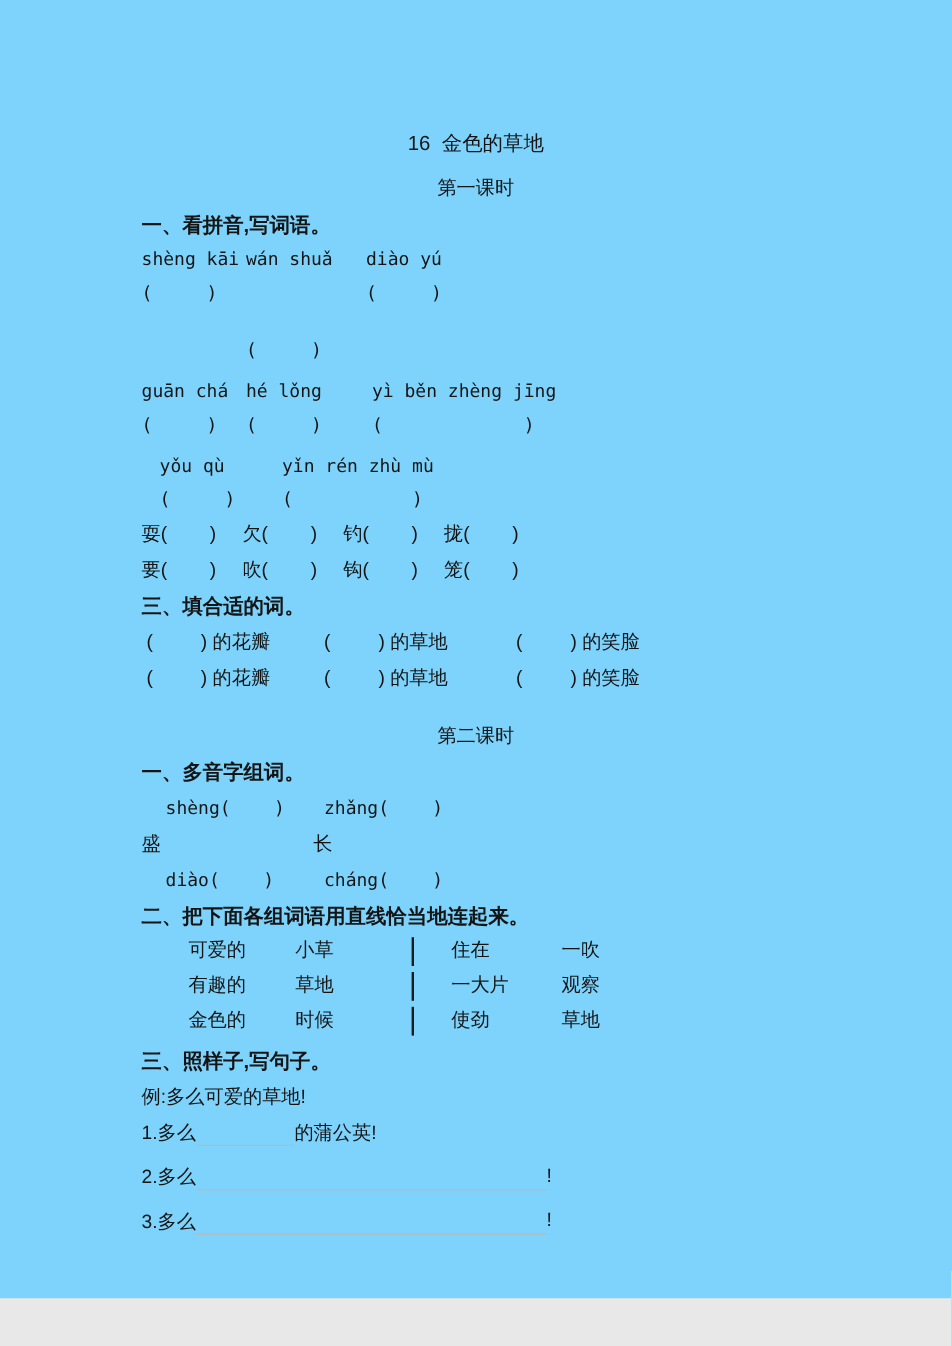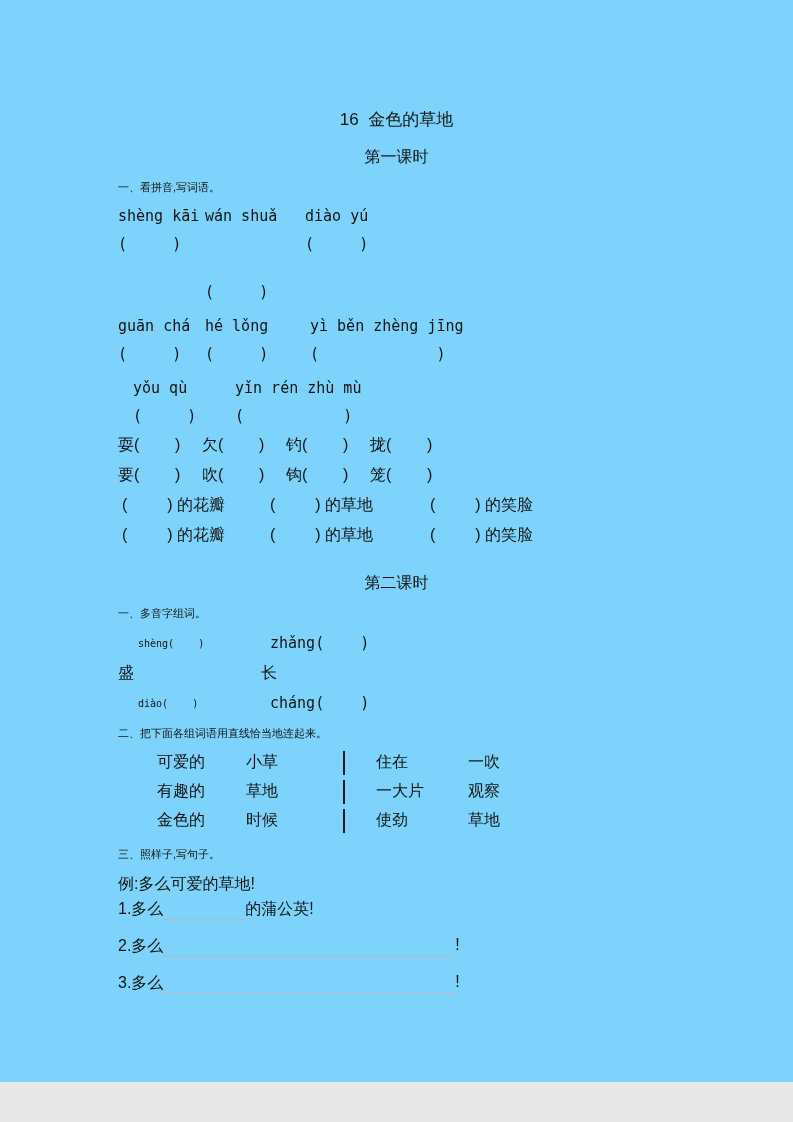--- a/index.html
+++ b/index.html
@@ -12,50 +12,50 @@
     font-size:16px;
     margin:0 auto;
     overflow:hidden;
     box-sizing:border-box;
     padding:104px 118px 0 118px;
   }
   .pre{white-space:pre;}
   .line{height:30px;display:flex;align-items:center;}
   .center{justify-content:center;text-align:center;}
   .title-line{height:30px;display:flex;align-items:center;justify-content:center;font-size:17px;margin-bottom:8px;}
-  .h{font-weight:normal;font-size:11px;}
+  .h{font-weight:bold;font-size:17px;}
   
   .pyblock{display:flex;}
   .pyblock.m{margin-top:6px;}
   .pygroup{display:flex;flex-direction:column;text-align:right;}
   .py{font-family:"DejaVu Sans Mono",monospace;font-size:15px;height:28px;display:flex;align-items:center;white-space:pre;}
   .g1a{width:87px;} .g1b{width:100px;gap:48px;}
   .g2a{width:87px;} .g2b{width:105px;}
   .ind15{padding-left:15px;}
   .g3a{width:102px;}
   
   .zitem{width:84px;white-space:pre;}
   
   .frow{padding-left:4px;}
   .fg1{width:148px;white-space:pre;} .fg2{width:160px;white-space:pre;} .fg3{white-space:pre;}
   
   .pline{padding-left:20px;}
-  .pcol{width:132px;white-space:pre;font-family:"DejaVu Sans Mono",monospace;font-size:10px;}
+  .pcol{width:132px;white-space:pre;font-family:"DejaVu Sans Mono",monospace;font-size:15px;}
   .pcol2{white-space:pre;font-family:"DejaVu Sans Mono",monospace;font-size:15px;}
   .chcol{width:143px;}
   
   .mrow{display:flex;align-items:center;height:29px;padding-left:27px;}
   .mc1{width:73px;margin-left:12px;} .mc2{width:97px;margin-left:16px;}
   .vbar{width:2px;height:24px;background:#1c1c1c;}
   .mc3{width:92px;margin-left:31px;} .mc4{}
   
   .blank{display:inline-block;border-bottom:1.5px solid #b9b9b9;height:20px;vertical-align:bottom;}
   .blank.short{width:82px;}
   .blank.long{width:292px;}
-  .sline{height:30px;display:flex;align-items:flex-start;padding-bottom:4px;}
+  .sline{height:30px;display:flex;align-items:center;padding-bottom:4px;}
   .mt18{margin-top:18px;} .mt4{margin-top:4px;} .mt3{margin-top:3px;}
 </style>
 </head>
 <body>
 
 <div class="page">
 
   <div class="title-line pre">16  金色的草地</div>
   <div class="line center">第一课时</div>
 
@@ -109,20 +109,21 @@
     <span class="zitem"><span>钓</span><span class="pre">(        )</span></span>
     <span class="zitem"><span>拢</span><span class="pre">(        )</span></span>
   </div>
   <div class="line">
     <span class="zitem"><span>要</span><span class="pre">(        )</span></span>
     <span class="zitem"><span>吹</span><span class="pre">(        )</span></span>
     <span class="zitem"><span>钩</span><span class="pre">(        )</span></span>
     <span class="zitem"><span>笼</span><span class="pre">(        )</span></span>
   </div>
 
+  <div class="line h">三、填合适的词。</div>
 
   <div class="line frow">
     <span class="fg1"><span class="pre">(         )</span><span> 的花瓣</span></span>
     <span class="fg2"><span class="pre">(         )</span><span> 的草地</span></span>
     <span class="fg3"><span class="pre">(         )</span><span> 的笑脸</span></span>
   </div>
   <div class="line frow">
     <span class="fg1"><span class="pre">(         )</span><span> 的花瓣</span></span>
     <span class="fg2"><span class="pre">(         )</span><span> 的草地</span></span>
     <span class="fg3"><span class="pre">(         )</span><span> 的笑脸</span></span>

